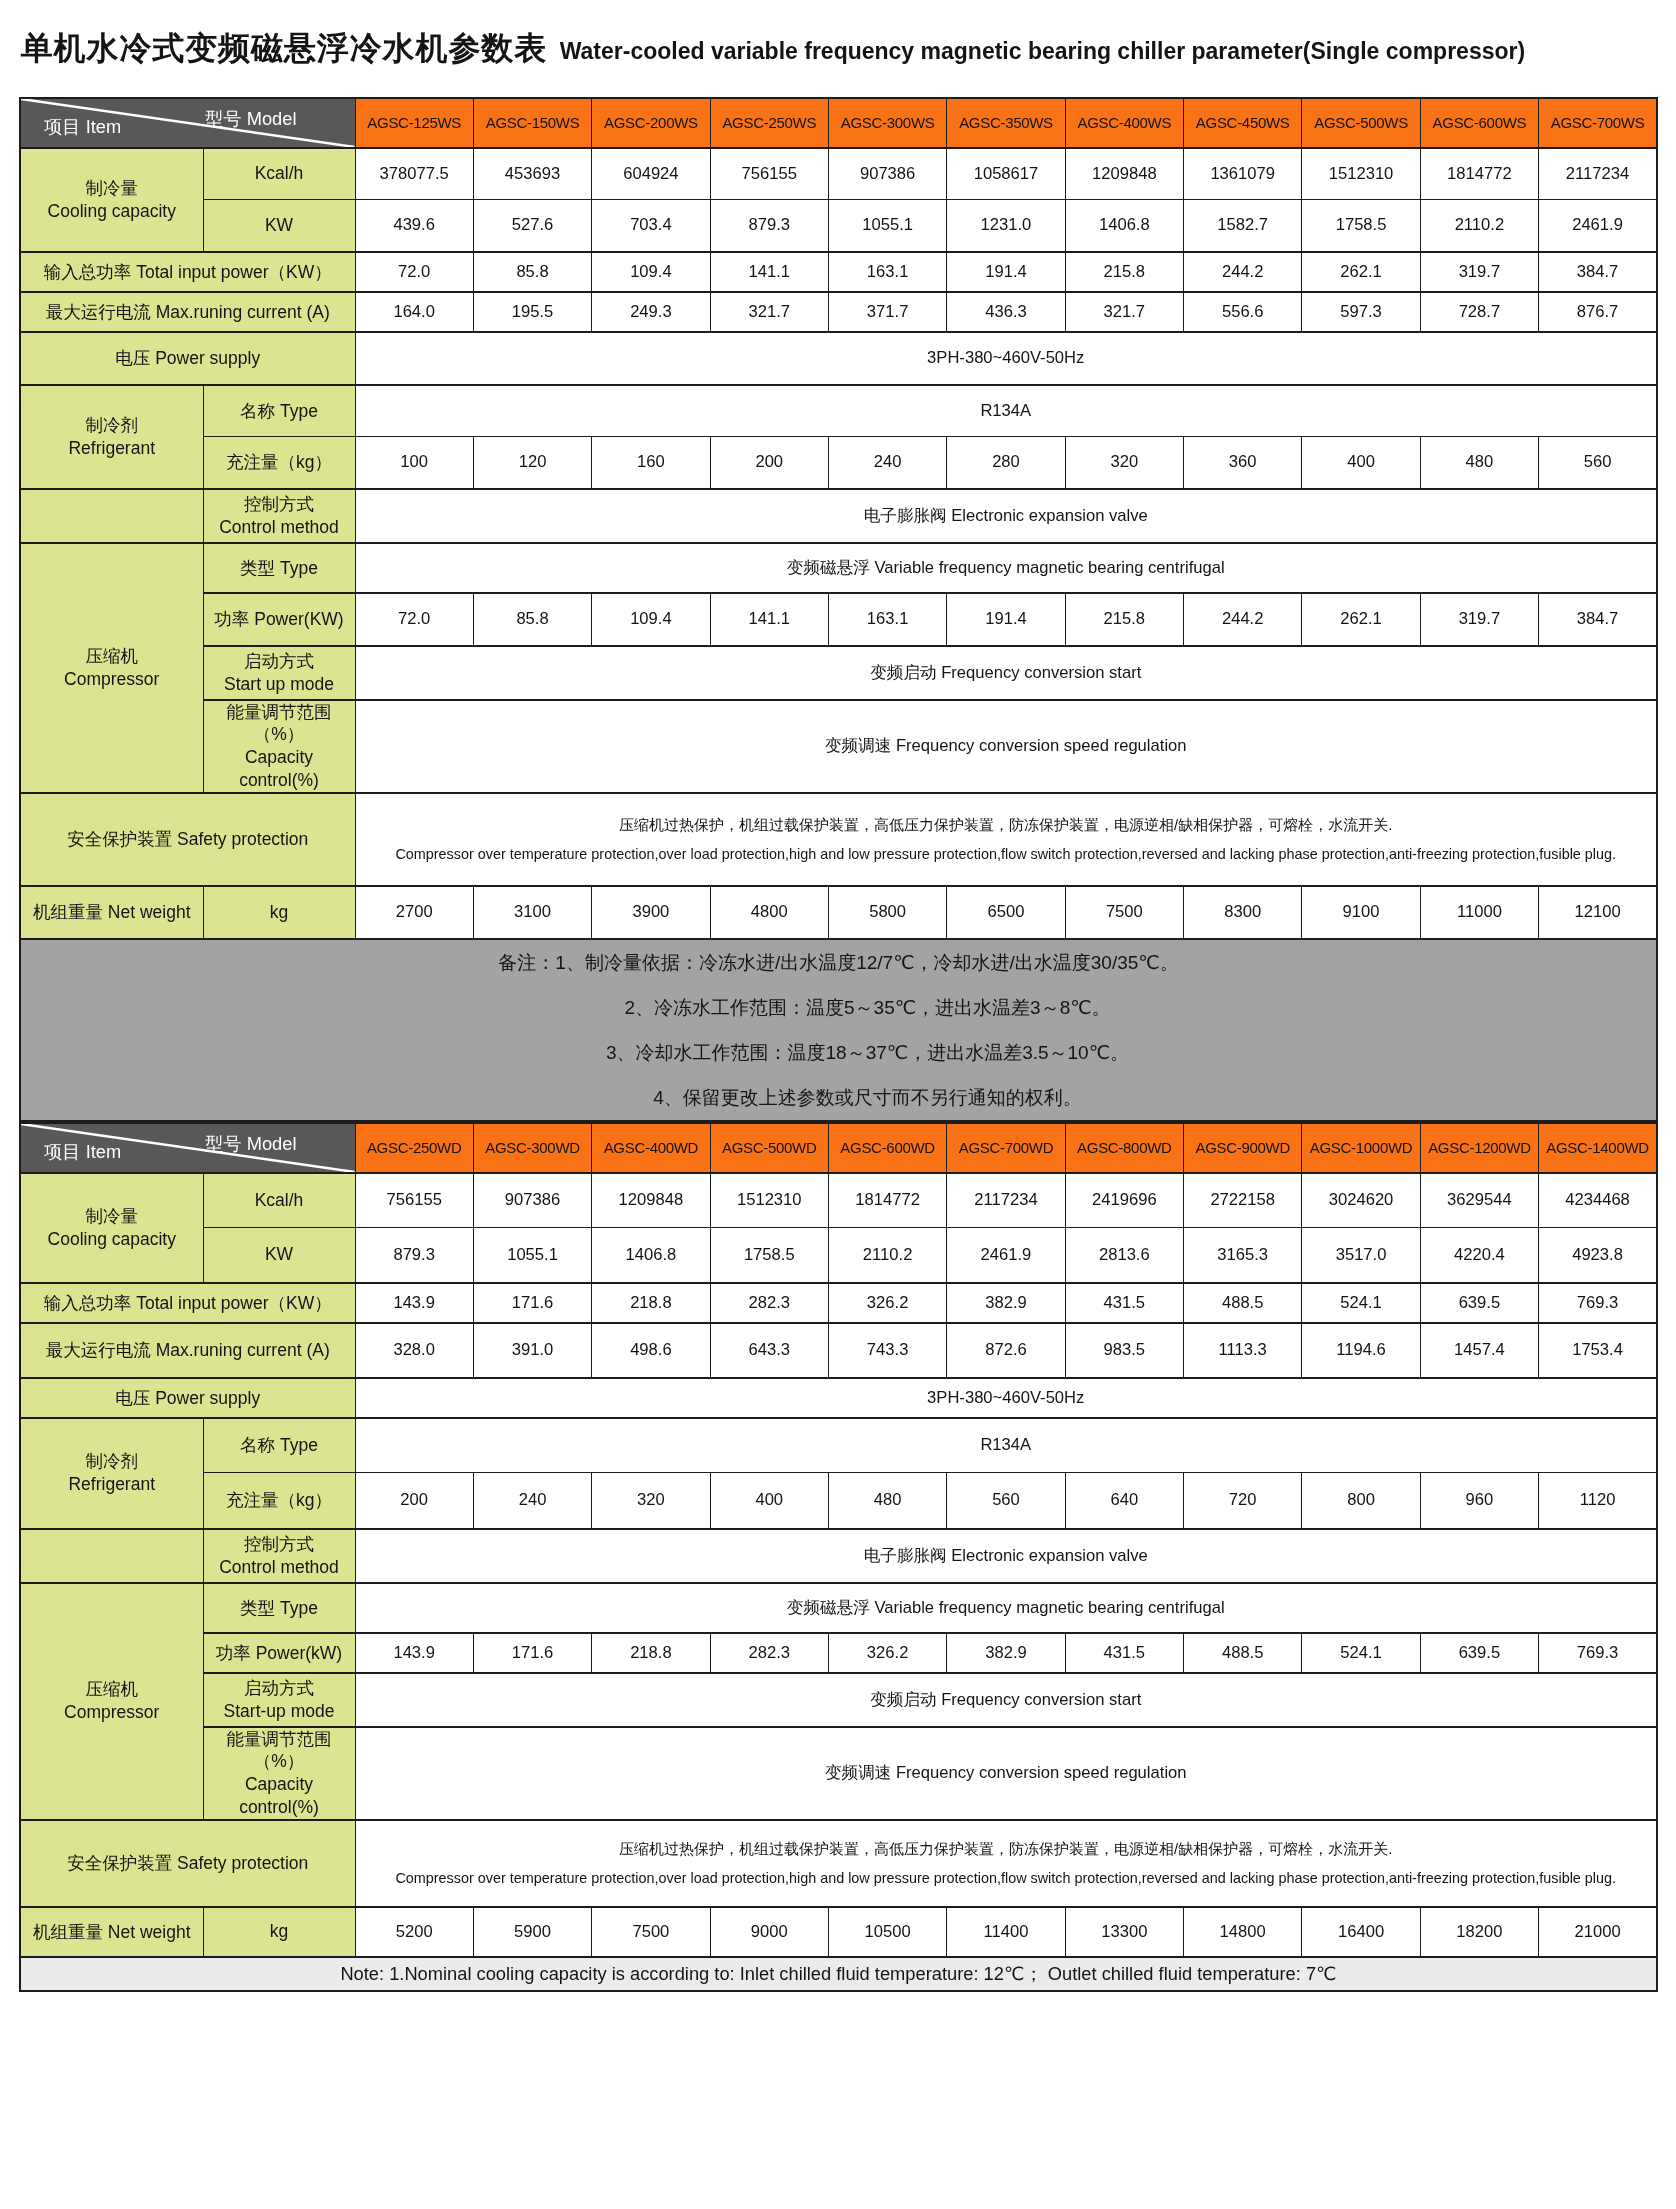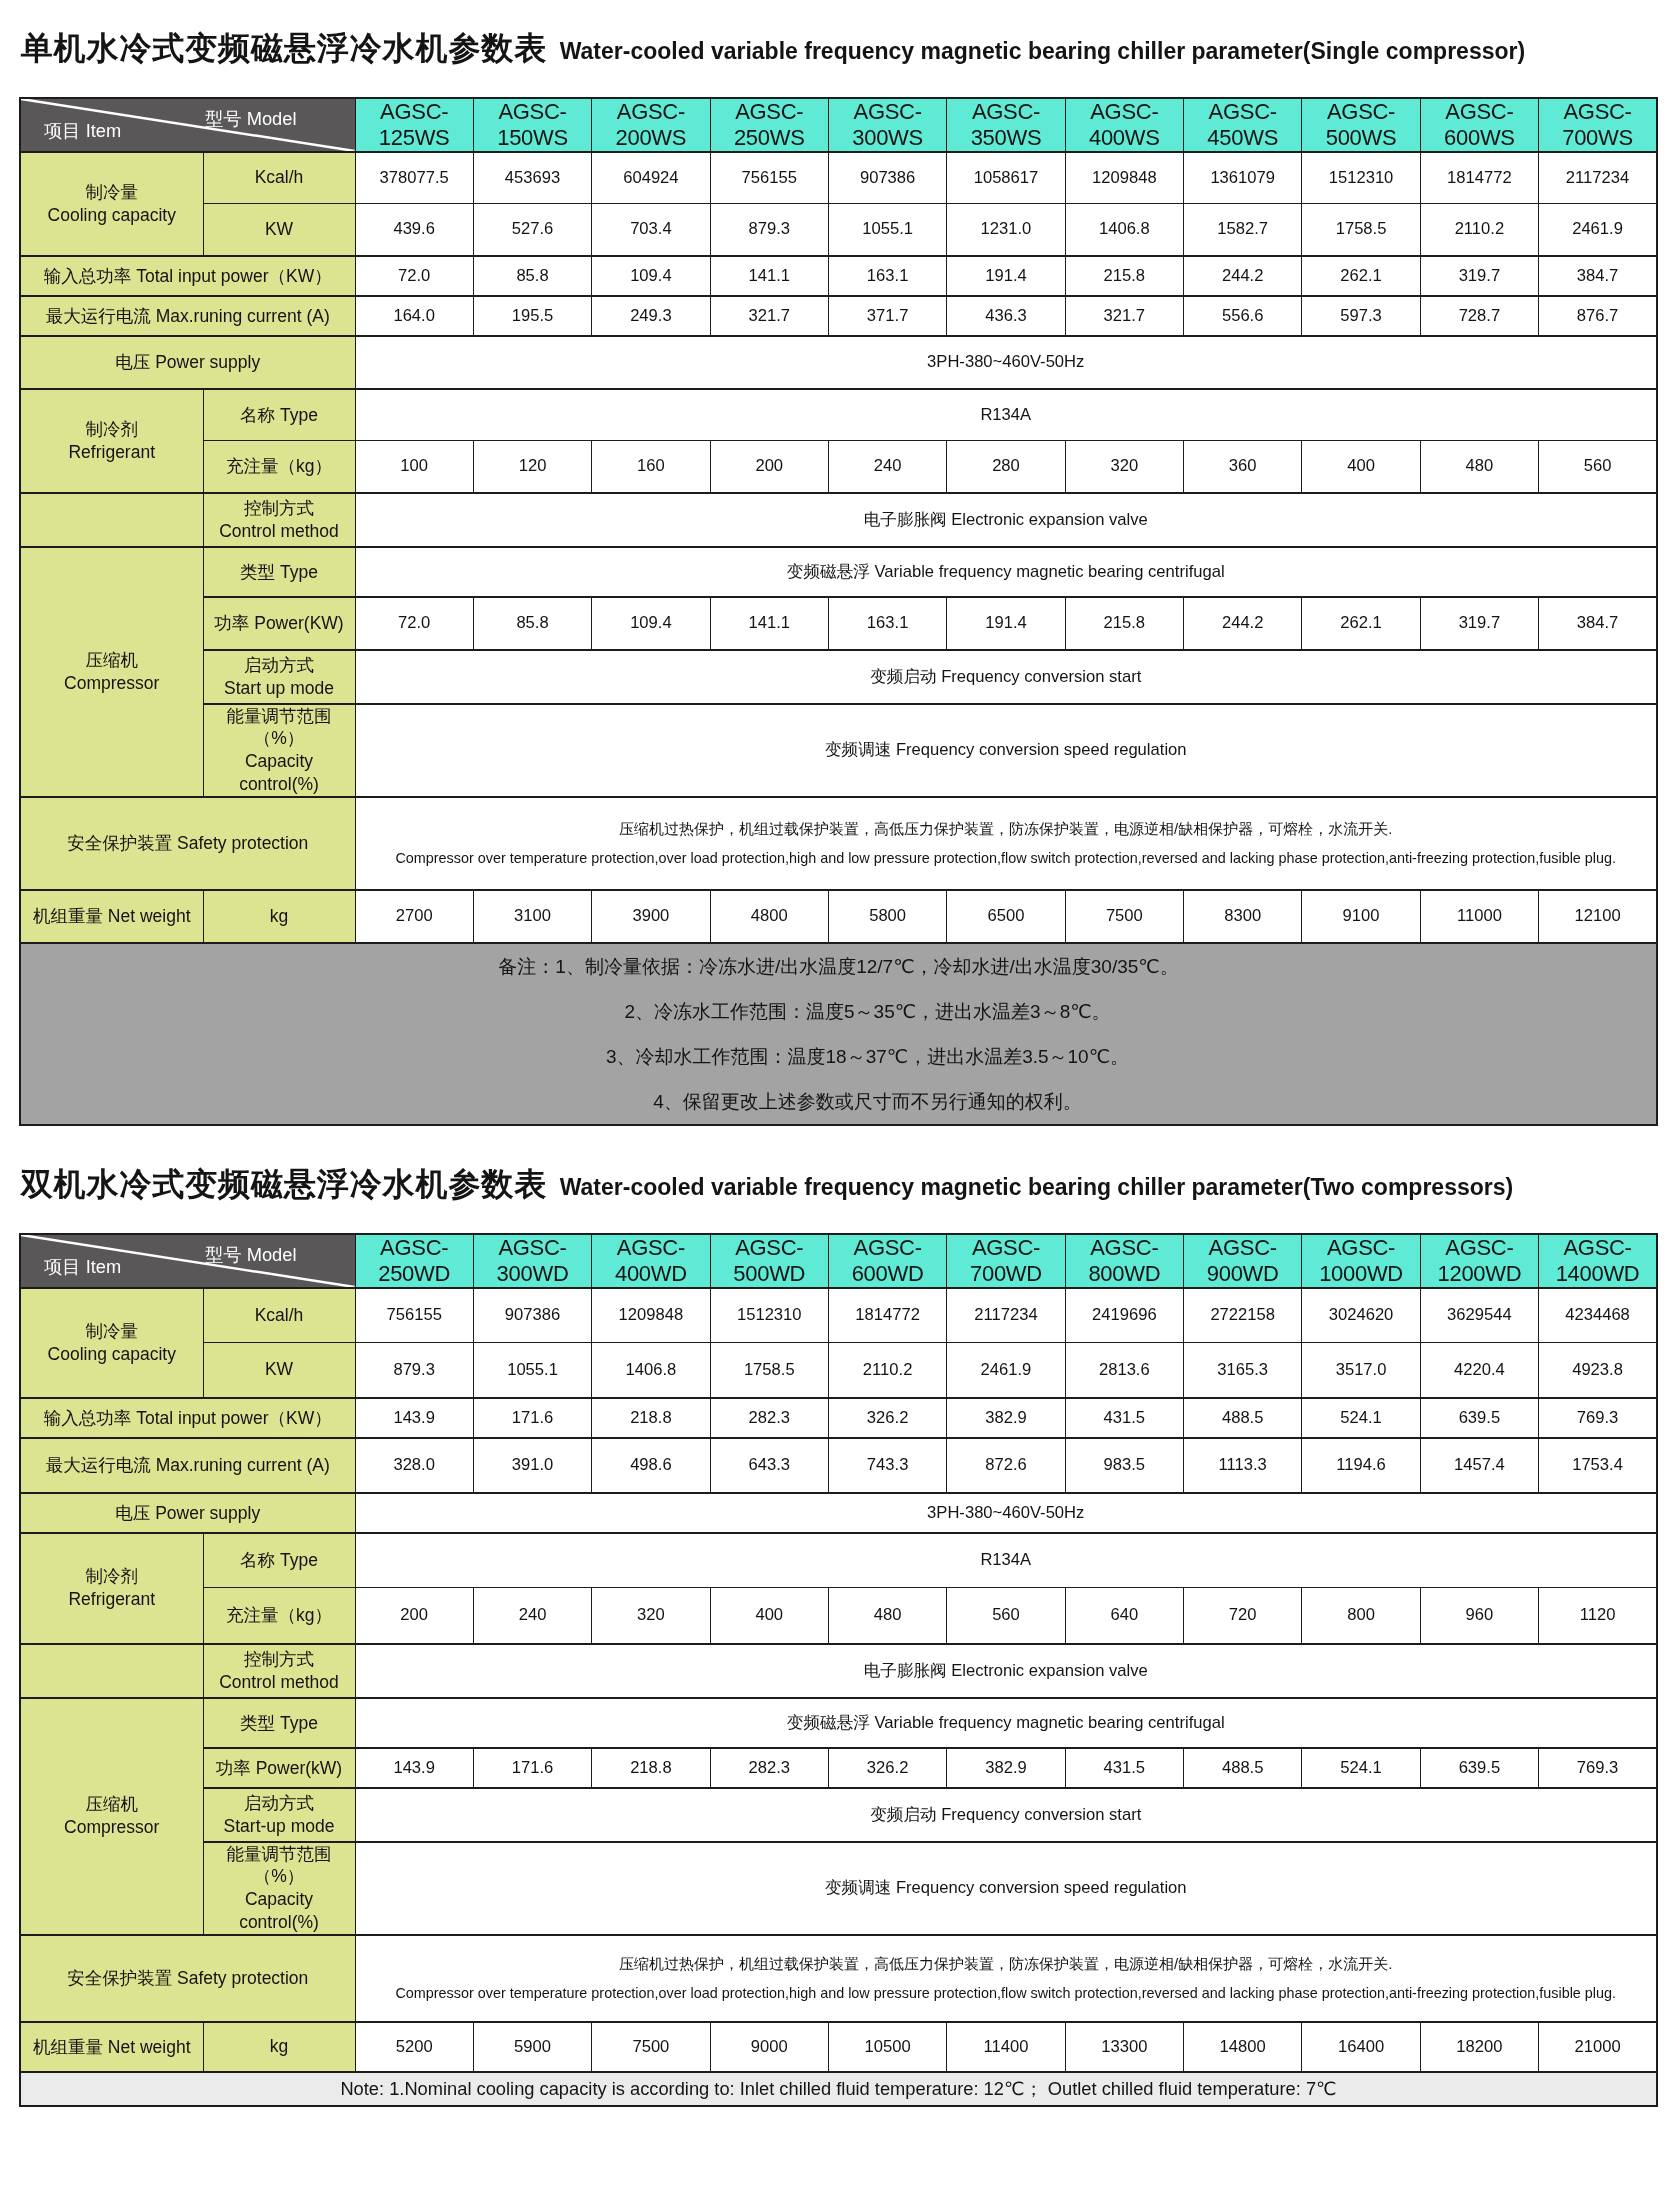--- a/index.html
+++ b/index.html
@@ -35,21 +35,21 @@
 
   
   th.corner {
     background:#595757; color:#ffffff;
     position:relative; padding:0;
   }
   th.corner svg { position:absolute; left:0; top:0; width:100%; height:100%; display:block; }
   th.corner .model-lab { position:absolute; top:7px; right:58px; font-size:18.3px; font-weight:400; }
   th.corner .item-lab  { position:absolute; bottom:7.9px; left:23px; font-size:18.3px; font-weight:400; }
 
-  th.model { background:#5eead4; font-size:22px; font-weight:400; letter-spacing:-0.3px; }
+  th.model { background:#f97316; font-size:15px; font-weight:400; letter-spacing:-0.3px; }
 
   td.g  { background:#dce391; font-size:17.5px; }
   td.g .sub { display:block; line-height:1.3; }
   td.val  { background:#ffffff; font-size:16.6px; }
   td.span { background:#ffffff; font-size:16.6px;margin-left:12px; }
 
   td.safety { line-height:1.95; padding:5.2px 21px; }
   td.safety .szh { font-size:15px; }
   td.safety .sen { font-size:14.4px; }
 
@@ -309,24 +309,20 @@
 
       <div class="note-line">备注：1、制冷量依据：冷冻水进/出水温度12/7℃，冷却水进/出水温度30/35℃。</div>
             <div class="note-line">2、冷冻水工作范围：温度5～35℃，进出水温差3～8℃。</div>
             <div class="note-line">3、冷却水工作范围：温度18～37℃，进出水温差3.5～10℃。</div>
             <div class="note-line">4、保留更改上述参数或尺寸而不另行通知的权利。</div>
           </td>
     </tr>
   </tbody>
     </table>
 
-  <div class="title title2">
-    <span class="zh">双机水冷式变频磁悬浮冷水机参数表</span>
-    <span class="en">Water-cooled variable frequency magnetic bearing chiller parameter(Two compressors)</span>
-  </div>
 
   <table class="param">
     <colgroup>
         <col class="c1">
         <col class="c2">
       <col>
         <col>
         <col>
         <col>
         <col>

